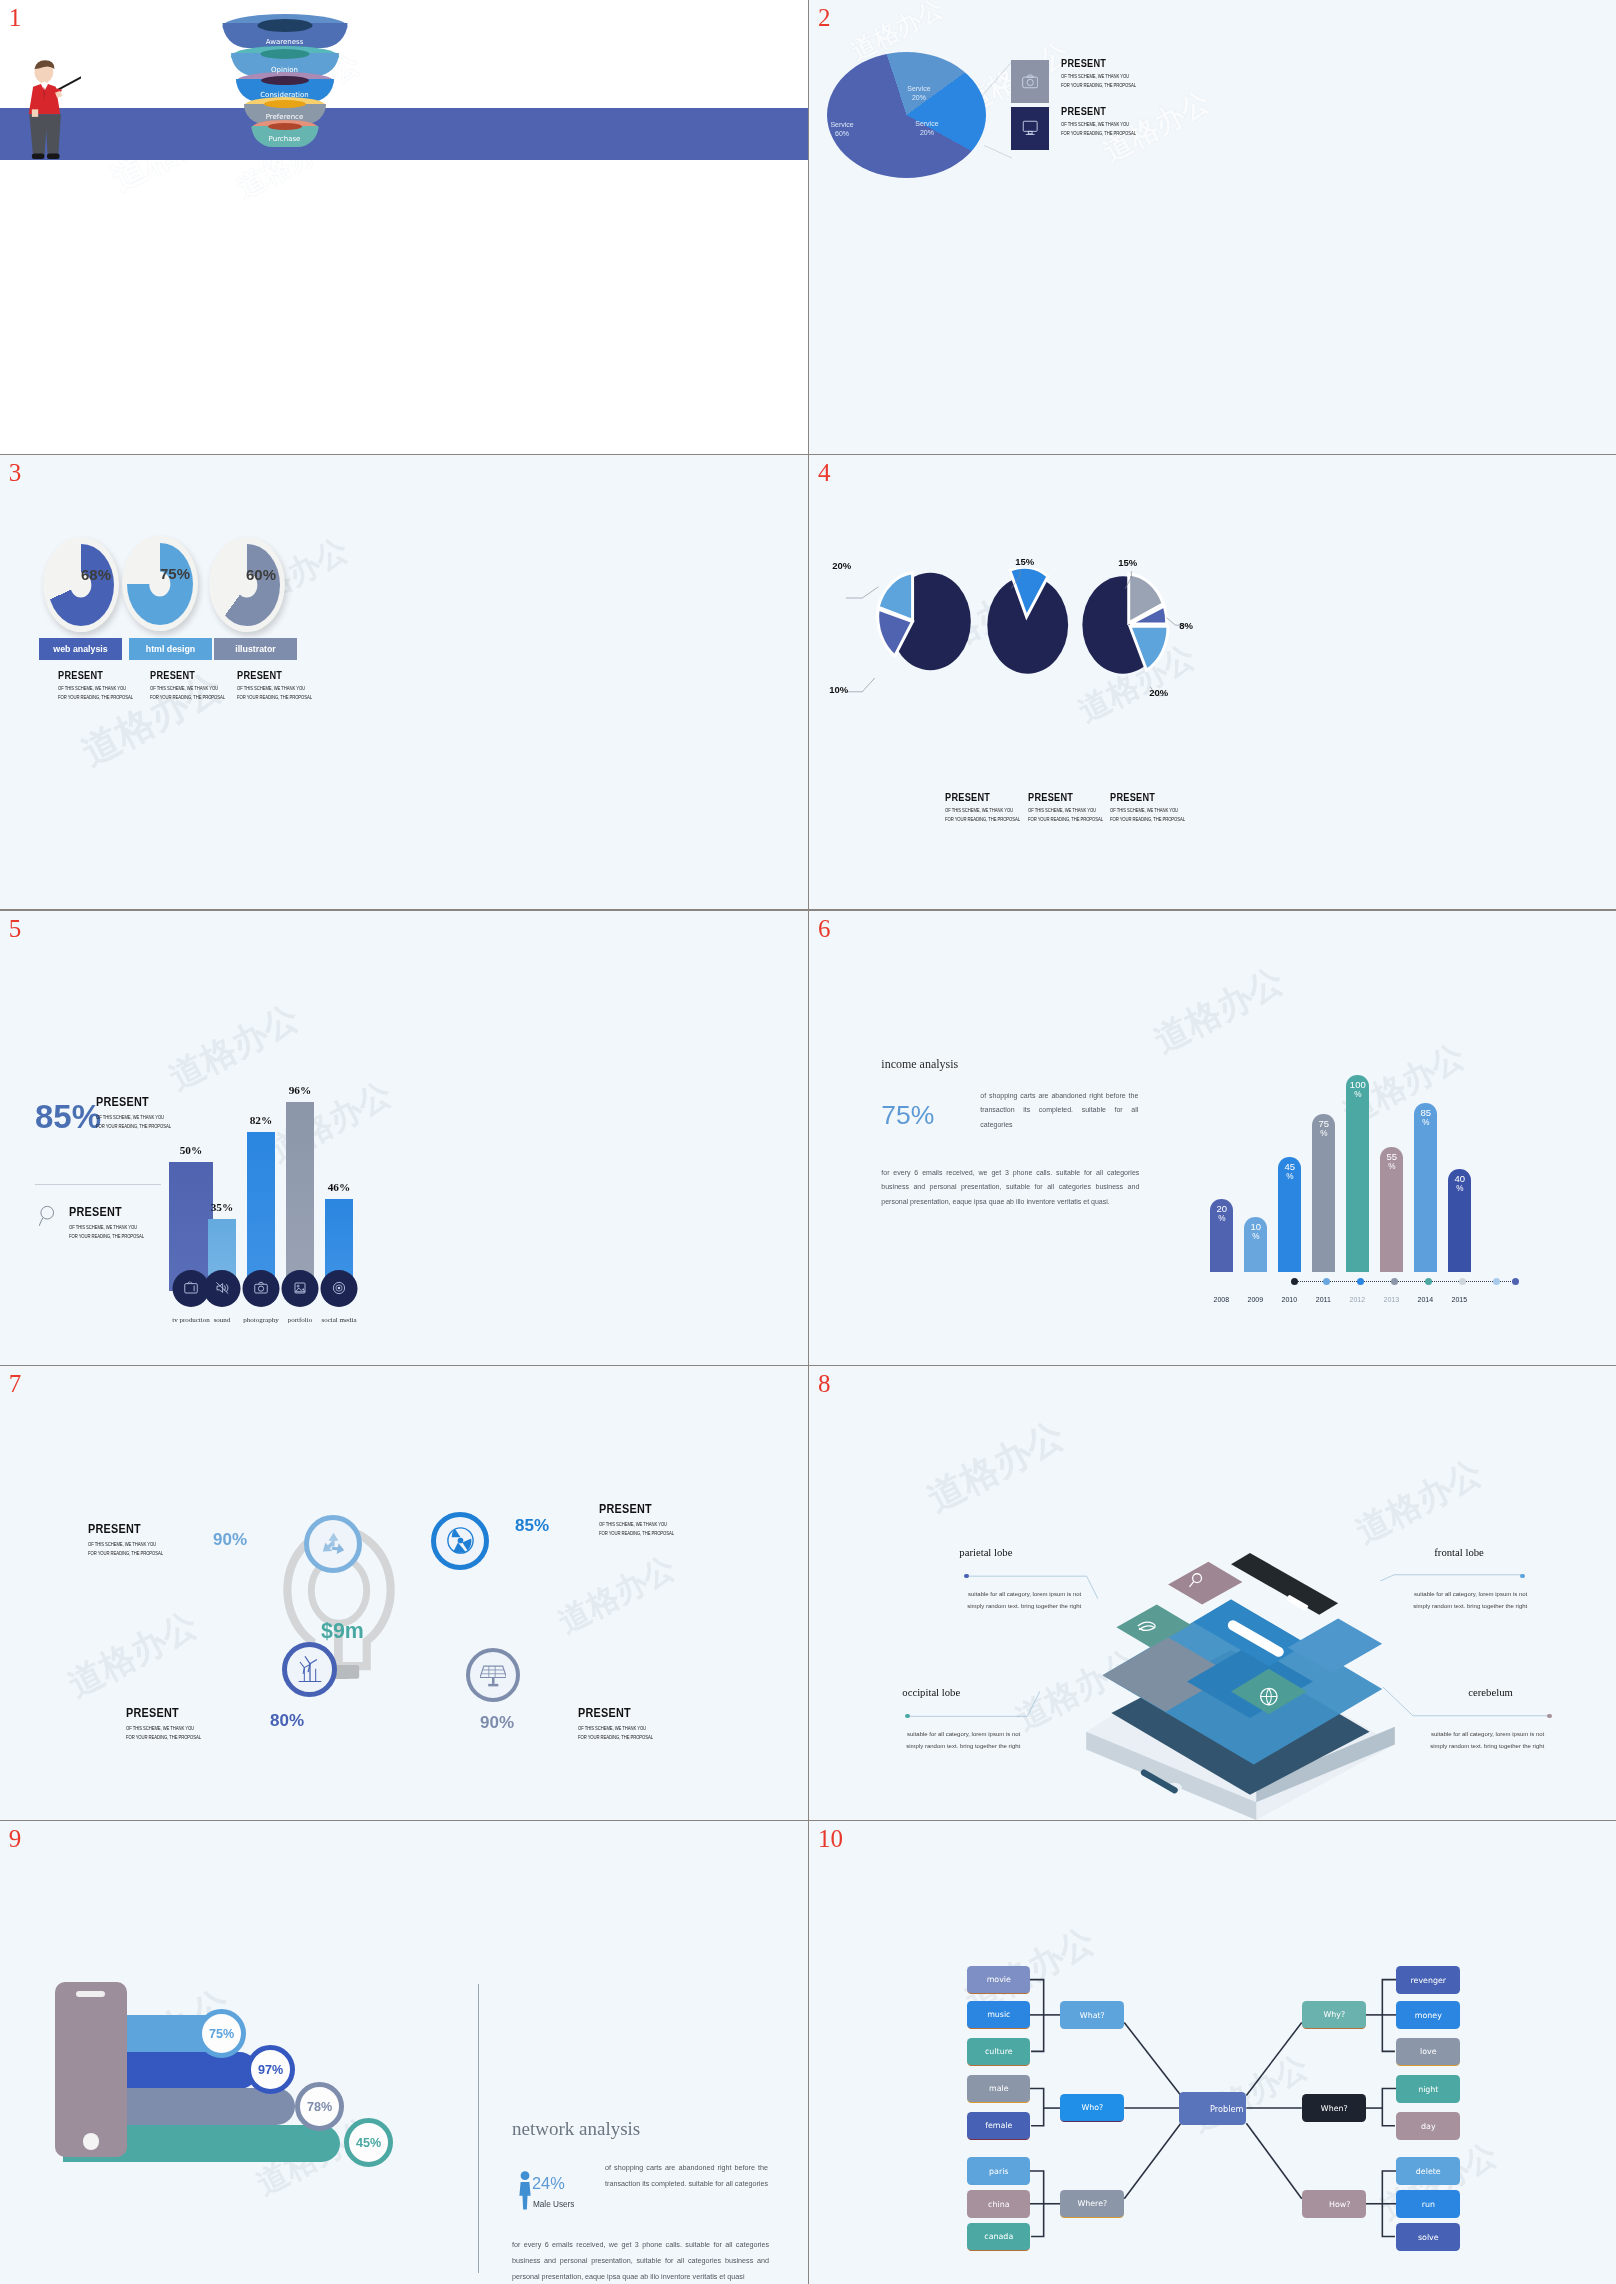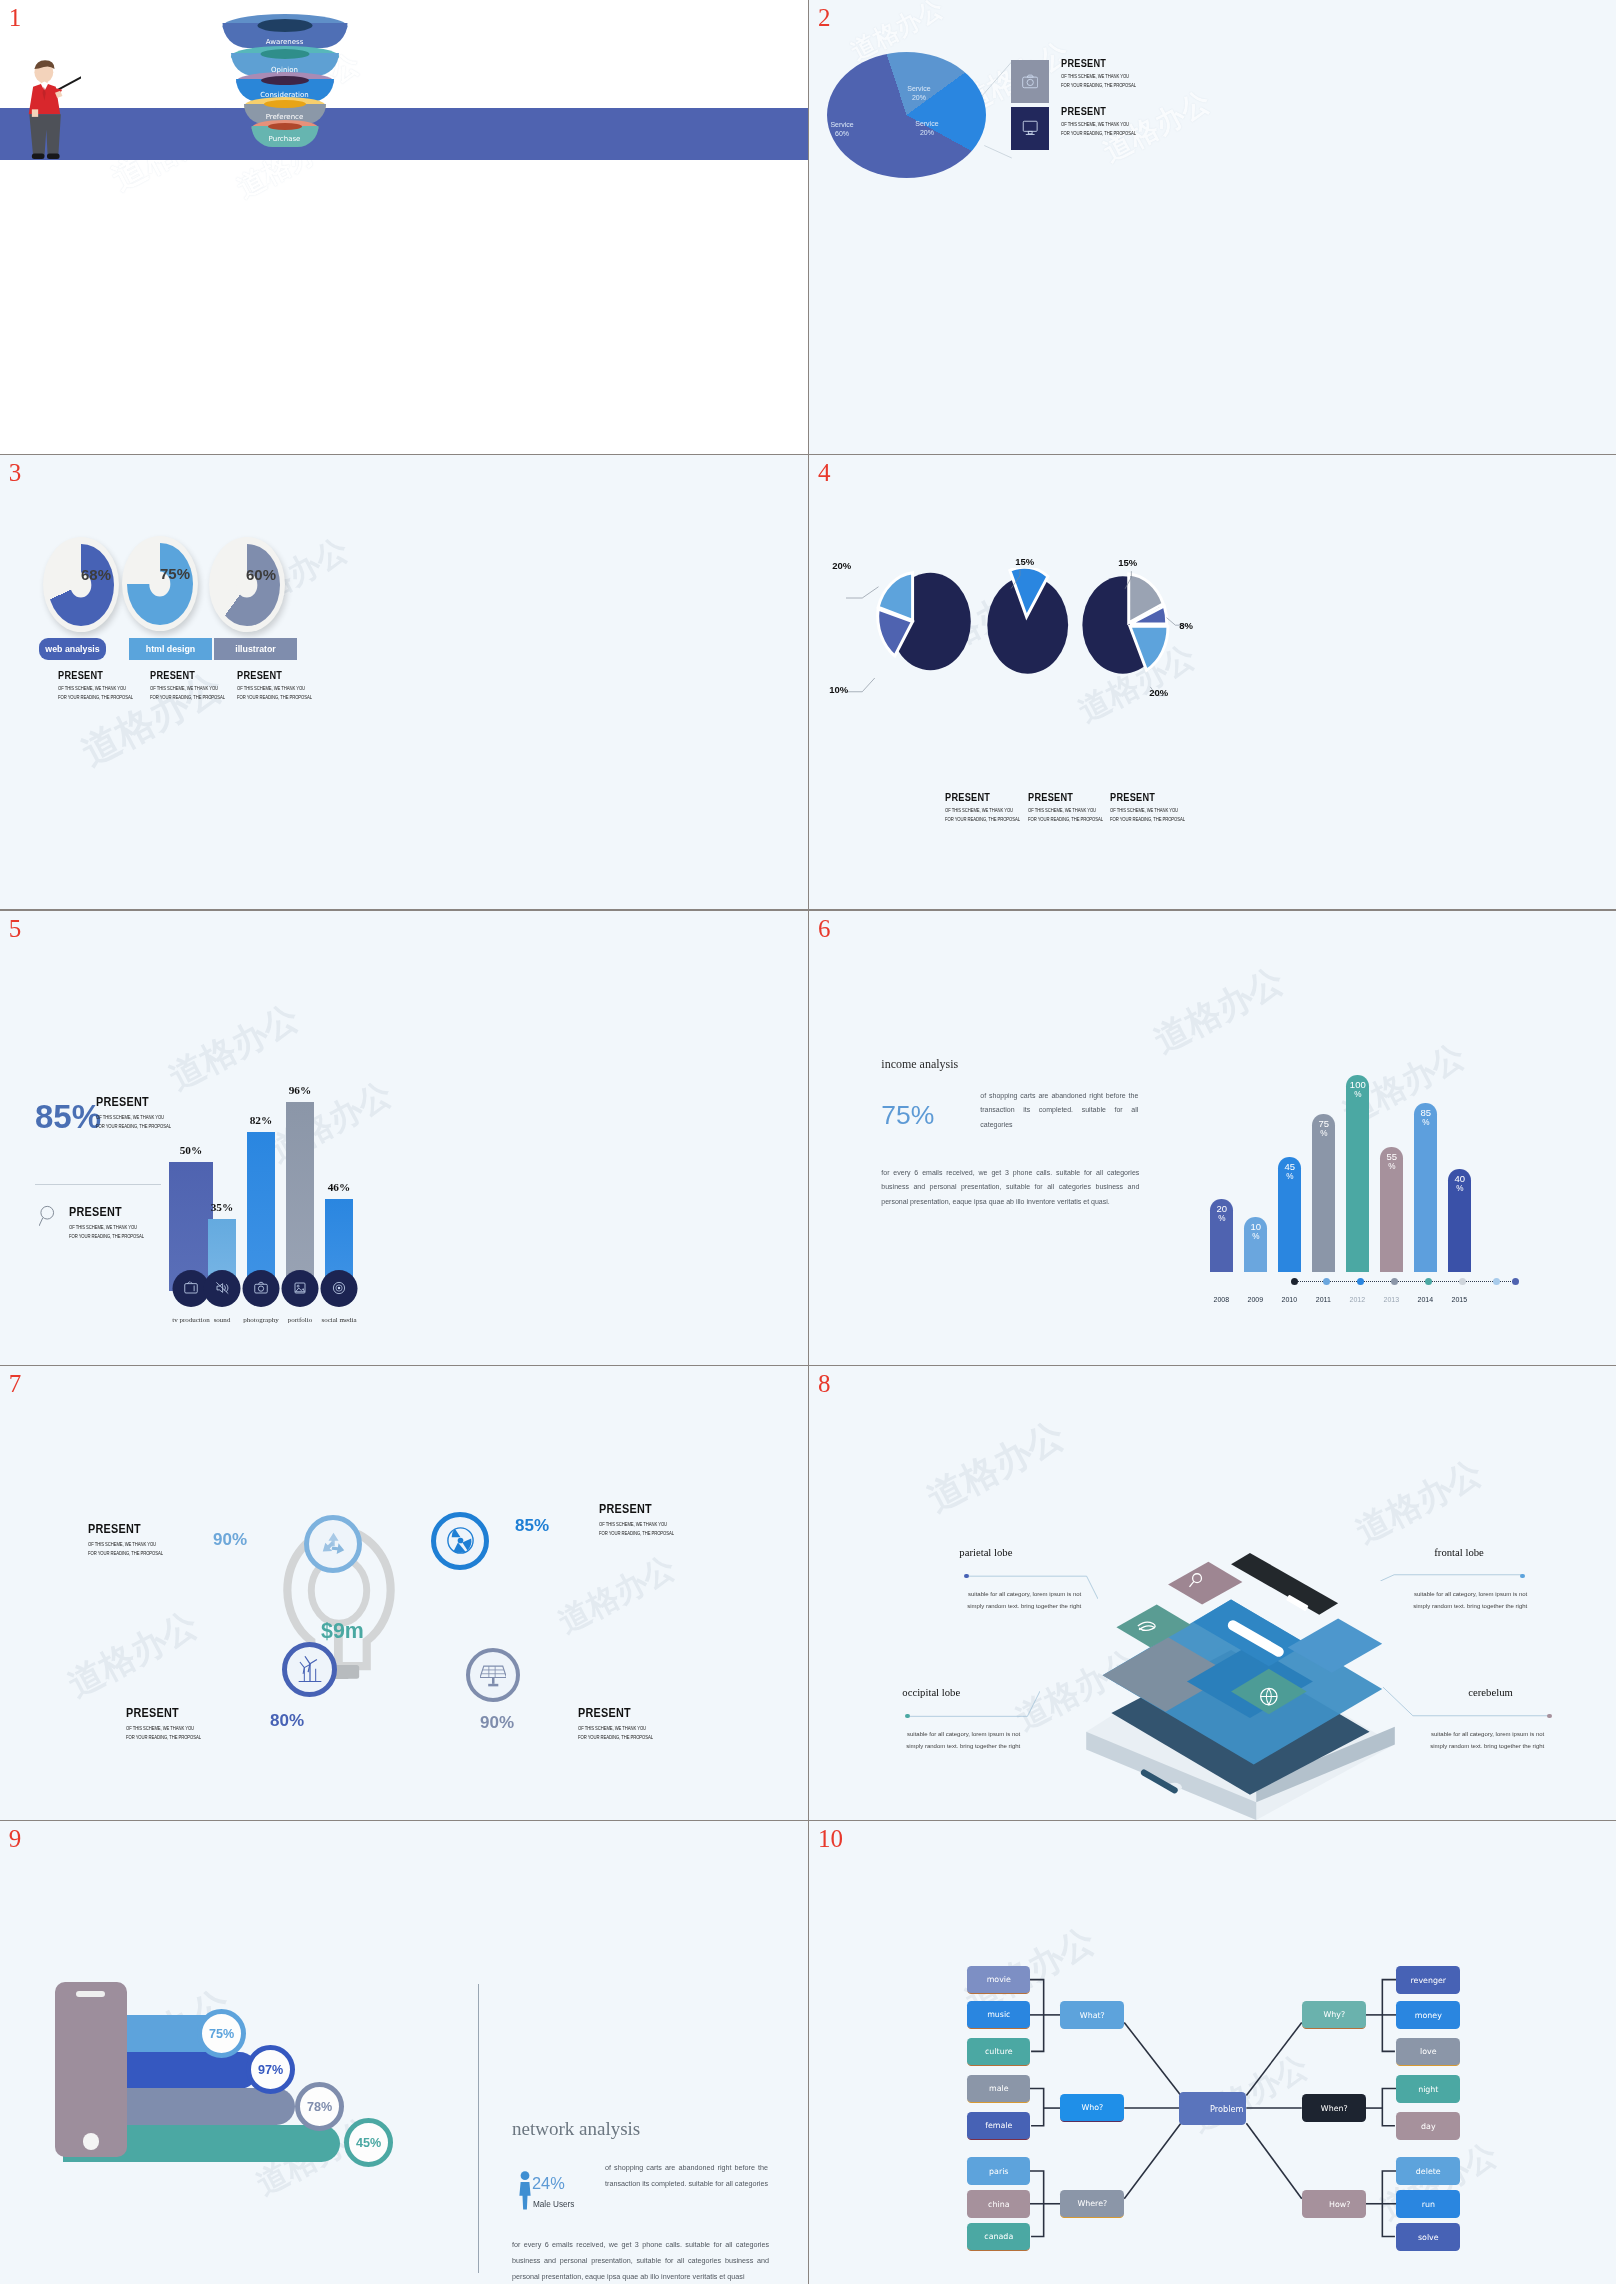--- a/index.html
+++ b/index.html
@@ -231,21 +231,21 @@
 
   <div class="slide">
     <div class="snum">3</div>
 
     <div class="donut-wrap" style="left:43px;top:82px;">
       <div class="donut-outer"></div>
       <div class="donut-fill" style="background:conic-gradient(#4762b5 0deg 245deg,#f3f3f1 245deg 360deg);"></div>
       <div class="donut-hole"></div>
     </div>
     <div class="donut-pct" style="left:81px;top:111px;">68%</div>
-    <div class="ribbon" style="left:39px;top:183px;width:67px;background:#4762b5;border-radius:9px;">
+    <div class="ribbon" style="left:39px;top:183px;width:83px;background:#4762b5;">
       <span>web analysis</span>
     </div>
     <div style="position:absolute;left:58px;top:214px;z-index:7;">
       <div class="present-h">PRESENT</div>
       <div class="present-s" style="margin-top:3.8px;">OF THIS SCHEME, WE THANK YOU</div>
       <div class="present-s">FOR YOUR READING, THE PROPOSAL</div>
     </div>
 
     <div class="donut-wrap" style="left:122px;top:81px;">
       <div class="donut-outer"></div>

